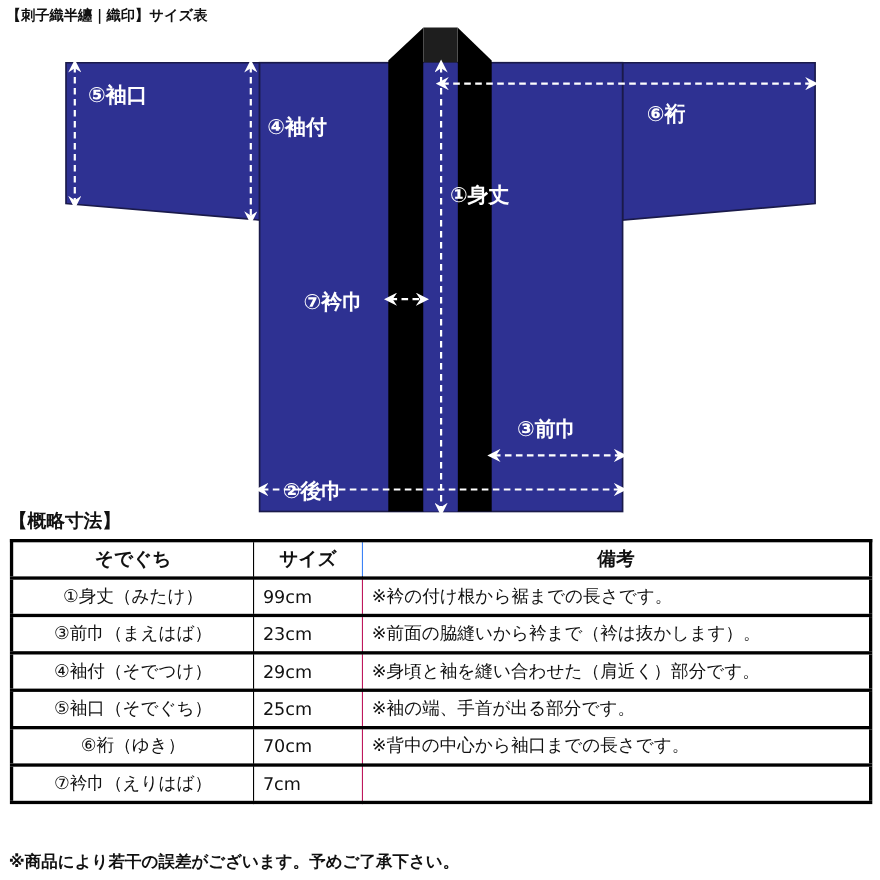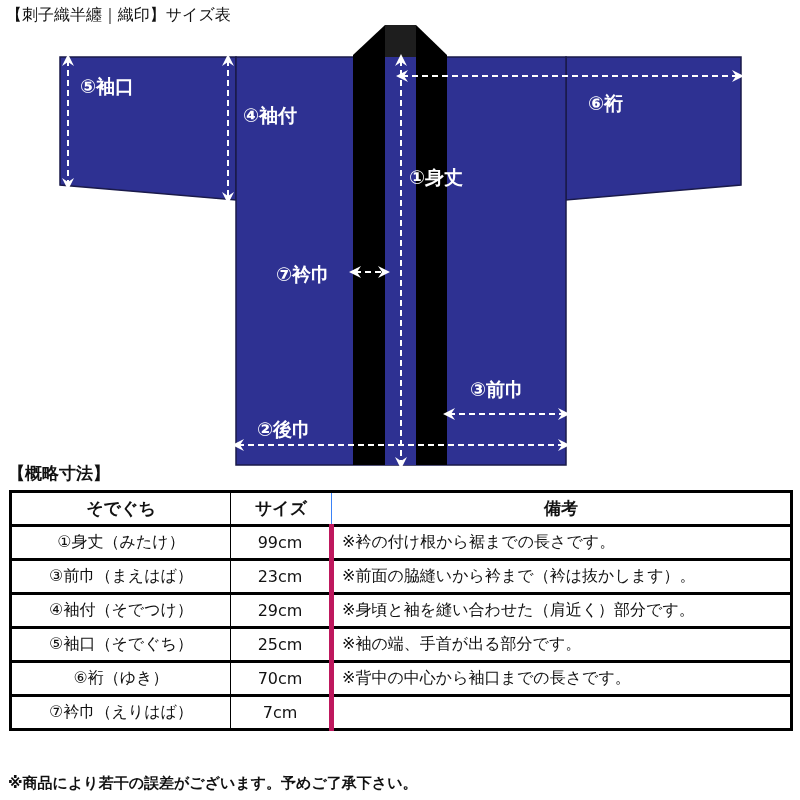--- a/index.html
+++ b/index.html
@@ -1,29 +1,29 @@
 <!DOCTYPE html>
 <html><head>
 <meta charset="utf-8">
 <style>
   html, body { margin:0; padding:0; background:#ffffff; }
   body { width:800px; height:800px; position:relative; overflow:hidden;
          font-family:"DejaVu Sans", "Liberation Sans", sans-serif; color:#111; }
-  .title { position:absolute; left:6px; top:5px; font-size:16px; font-weight:normal; letter-spacing:0px; }
+  .title { position:absolute; left:6px; top:5px; font-size:13px; font-weight:bold; letter-spacing:0px; }
   .diagram { position:absolute; left:0; top:0; width:800px; height:470px; }
   .diagram svg { position:absolute; left:0; top:0; }
   .lbl { position:absolute; color:#ffffff; font-size:19px; font-weight:bold; white-space:nowrap; }
   .section-title { position:absolute; left:8px; top:462px; font-size:17px; font-weight:bold;font-family:Liberation Serif, serif; }
   table.sizes { position:absolute; left:9px; top:490px; width:784px; border-collapse:collapse;
                 border:3px solid #000; font-size:16px; }
   table.sizes th, table.sizes td { border:1px solid #000; height:31px; padding:0 8px; }
   table.sizes tr { border-bottom:3px solid #000; }
   table.sizes th { font-weight:bold; text-align:center; font-size:17px; }
   table.sizes td.c1 { width:202px; text-align:center; }
-  table.sizes td.c2 { width:82px; text-align:center; border-right:5px solid #be185d; }
+  table.sizes td.c2 { width:82px; border-right:1px solid #be185d; }
   table.sizes td.c3 { text-align:left;margin-top:36px; }
   table.sizes th.h2 { border-right:1px solid #3b82f6;font-family:Liberation Serif, serif; }
   .note { position:absolute; left:8px; top:774px; font-size:15px; font-weight:bold; }
 </style>
 </head>
 <body>
 
 <div class="title">【刺子織半纏｜織印】サイズ表</div>
 
 <div class="diagram">
@@ -62,21 +62,21 @@
       <line x1="238" y1="445" x2="564" y2="445" marker-start="url(#ah)" marker-end="url(#ah)"></line>
     </g>
   </svg>
 
   <span class="lbl" style="left:80px;top:74px;">⑤袖口</span>
   <span class="lbl" style="left:243px;top:103px;">④袖付</span>
   <span class="lbl" style="left:588px;top:91px;">⑥裄</span>
   <span class="lbl" style="left:409px;top:165px;">①身丈</span>
   <span class="lbl" style="left:276px;top:262px;">⑦衿巾</span>
   <span class="lbl" style="left:470px;top:377px;">③前巾</span>
-  <span class="lbl" style="left:257px;top:417px;text-align:center;">②後巾</span>
+  <span class="lbl" style="left:257px;top:434px;text-align:center;">②後巾</span>
 </div>
 
 <div class="section-title">【概略寸法】</div>
 
 <table class="sizes">
   <thead>
     <tr>
       <th class="h1">そでぐち</th>
       <th class="h2">サイズ</th>
       <th class="h3">備考</th>

